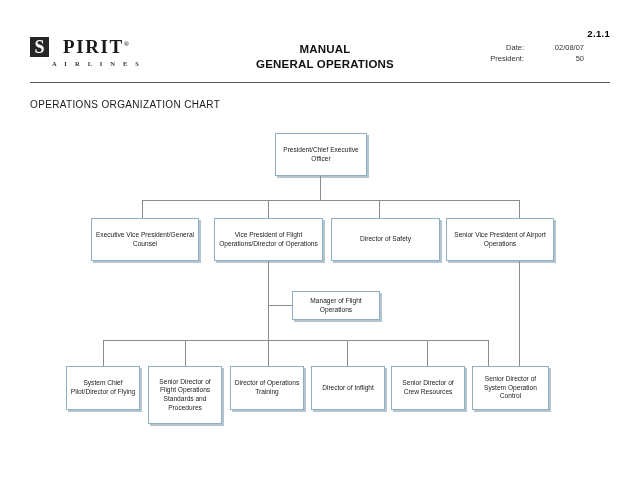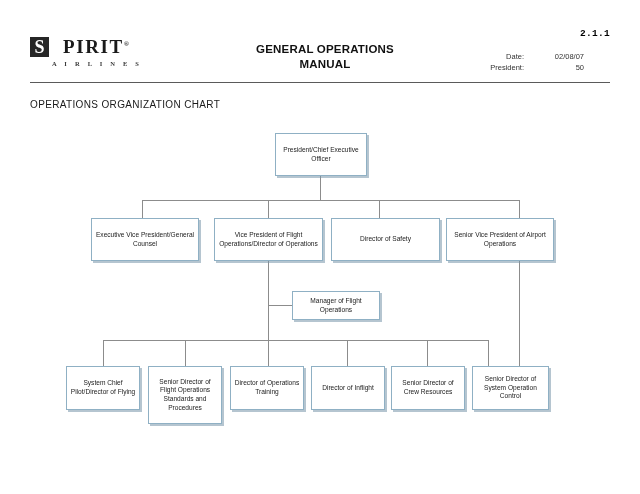--- a/index.html
+++ b/index.html
@@ -101,22 +101,21 @@
     width: 150px;
     font-size: 7.5px;
     color: #333333;
   }
   .meta-doc {
     text-align: right;
     font-size: 9.5px;
     font-weight: bold;
     color: #000000;
     letter-spacing: 0.3px;
-    margin-bottom: 12px;
-    font-family: Liberation Mono, monospace;
+    margin-bottom: 3px;
   }
   .meta-row {
     display: flex;
     justify-content: flex-start;
     line-height: 11px;
   }
   .meta-label {
     width: 64px;
     text-align: right;
     padding-right: 12px;
@@ -189,22 +188,22 @@
 
     <div class="logo-block">
       <div class="logo-wordmark">
         <span class="logo-s">S</span>
         <span class="logo-rest"><span>PIRIT</span><span class="logo-tm">®</span></span>
       </div>
       <div class="logo-sub">A I R L I N E S</div>
     </div>
 
     <div class="header-title">
+      <div>MANUAL</div>
       <div>GENERAL OPERATIONS</div>
-      <div>MANUAL</div>
     </div>
 
     <div class="header-meta">
       <div class="meta-doc">2.1.1</div>
       <div class="meta-row">
         <div class="meta-label">Date:</div>
         <div class="meta-value">02/08/07</div>
       </div>
       <div class="meta-row">
         <div class="meta-label">President:</div>

